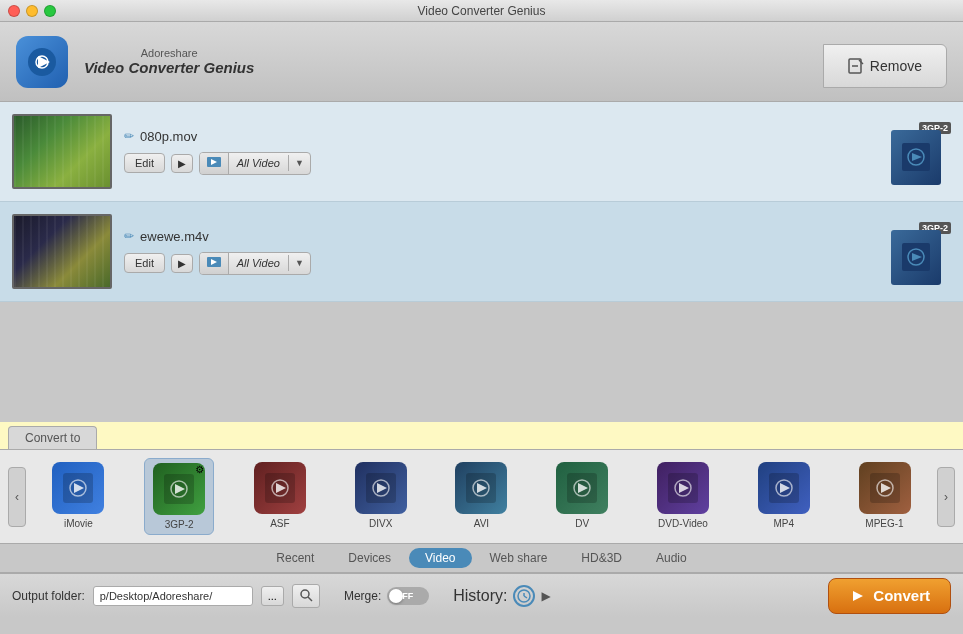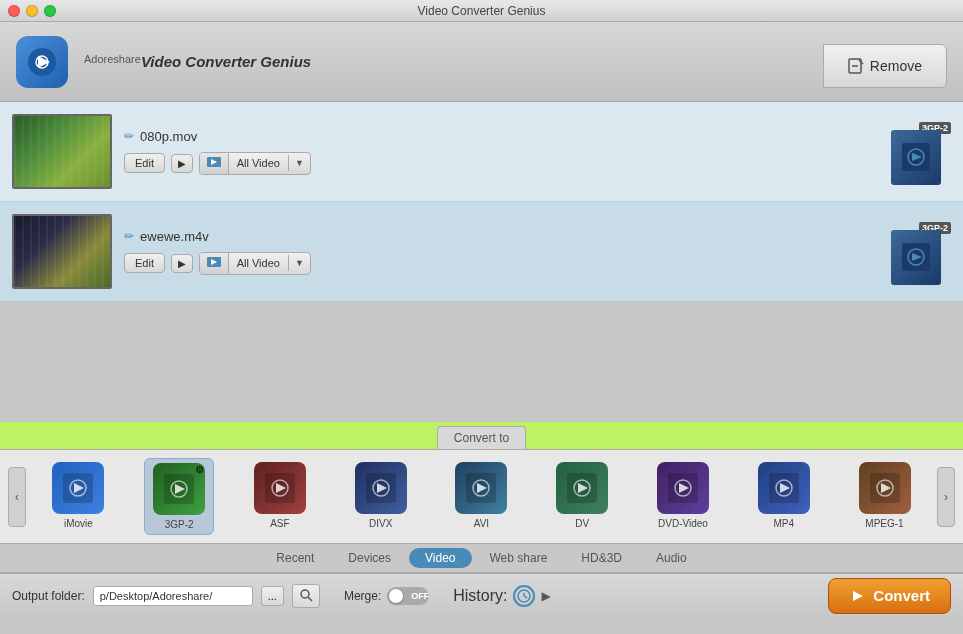--- a/index.html
+++ b/index.html
@@ -54,21 +54,21 @@
       background: linear-gradient(135deg, #4a90d9, #2060b0);
       border-radius: 12px;
       display: flex;
       align-items: center;
       justify-content: center;
       color: white;
       font-size: 24px;
     }
     .app-name {
       display: flex;
-      flex-direction: row;
+      flex-direction: column;
       text-align: center;
     }
     .app-name-top {
       font-size: 11px;
       color: #555;
     }
     .app-name-bottom {
       font-size: 15px;
       font-weight: bold;
       color: #333;
@@ -185,20 +185,21 @@
       cursor: pointer;
       color: #333;
     }
     .format-selector {
       display: flex;
       align-items: center;
       background: linear-gradient(to bottom, #f0f0f0, #d8d8d8);
       border: 1px solid #aaa;
       border-radius: 4px;
       overflow: hidden;
+      font-style: italic;
     }
     .format-icon-area {
       padding: 3px 6px;
       background: linear-gradient(to bottom, #e8e8e8, #d0d0d0);
       border-right: 1px solid #aaa;
     }
     .format-text {
       padding: 3px 8px;
       font-size: 11px;
       color: #333;
@@ -234,24 +235,23 @@
       overflow: hidden;
       display: flex;
       align-items: center;
       justify-content: center;
     }
     .empty-area {
       height: 120px;
       background: #c8c8c8;
     }
     .convert-to-bar {
-      background: #bef264;
-      display: flex;
-      justify-content: center;
-      padding: 4px 0 0 0;
+      background: #fef9c3;
+      display: flex;
+      padding: 4px 0 0 8px;
     }
     .convert-to-label {
       background: #d8d8d8;
       border: 1px solid #aaa;
       border-bottom: none;
       border-radius: 4px 4px 0 0;
       padding: 4px 16px;
       font-size: 12px;
       color: #555;
     }
@@ -398,21 +398,21 @@
       position: relative;
     }
     .toggle-knob {
       width: 14px; height: 14px;
       border-radius: 50%;
       background: white;
       box-shadow: 0 1px 3px rgba(0,0,0,0.3);
     }
     .toggle-text {
       position: absolute;
-      right: 0;
+      right: 16px;
       font-size: 9px;
       color: white;
       font-weight: bold;
     }
     .history-area {
       display: flex;
       align-items: center;
       gap: 6px;
       margin-left: 16px;
     }

